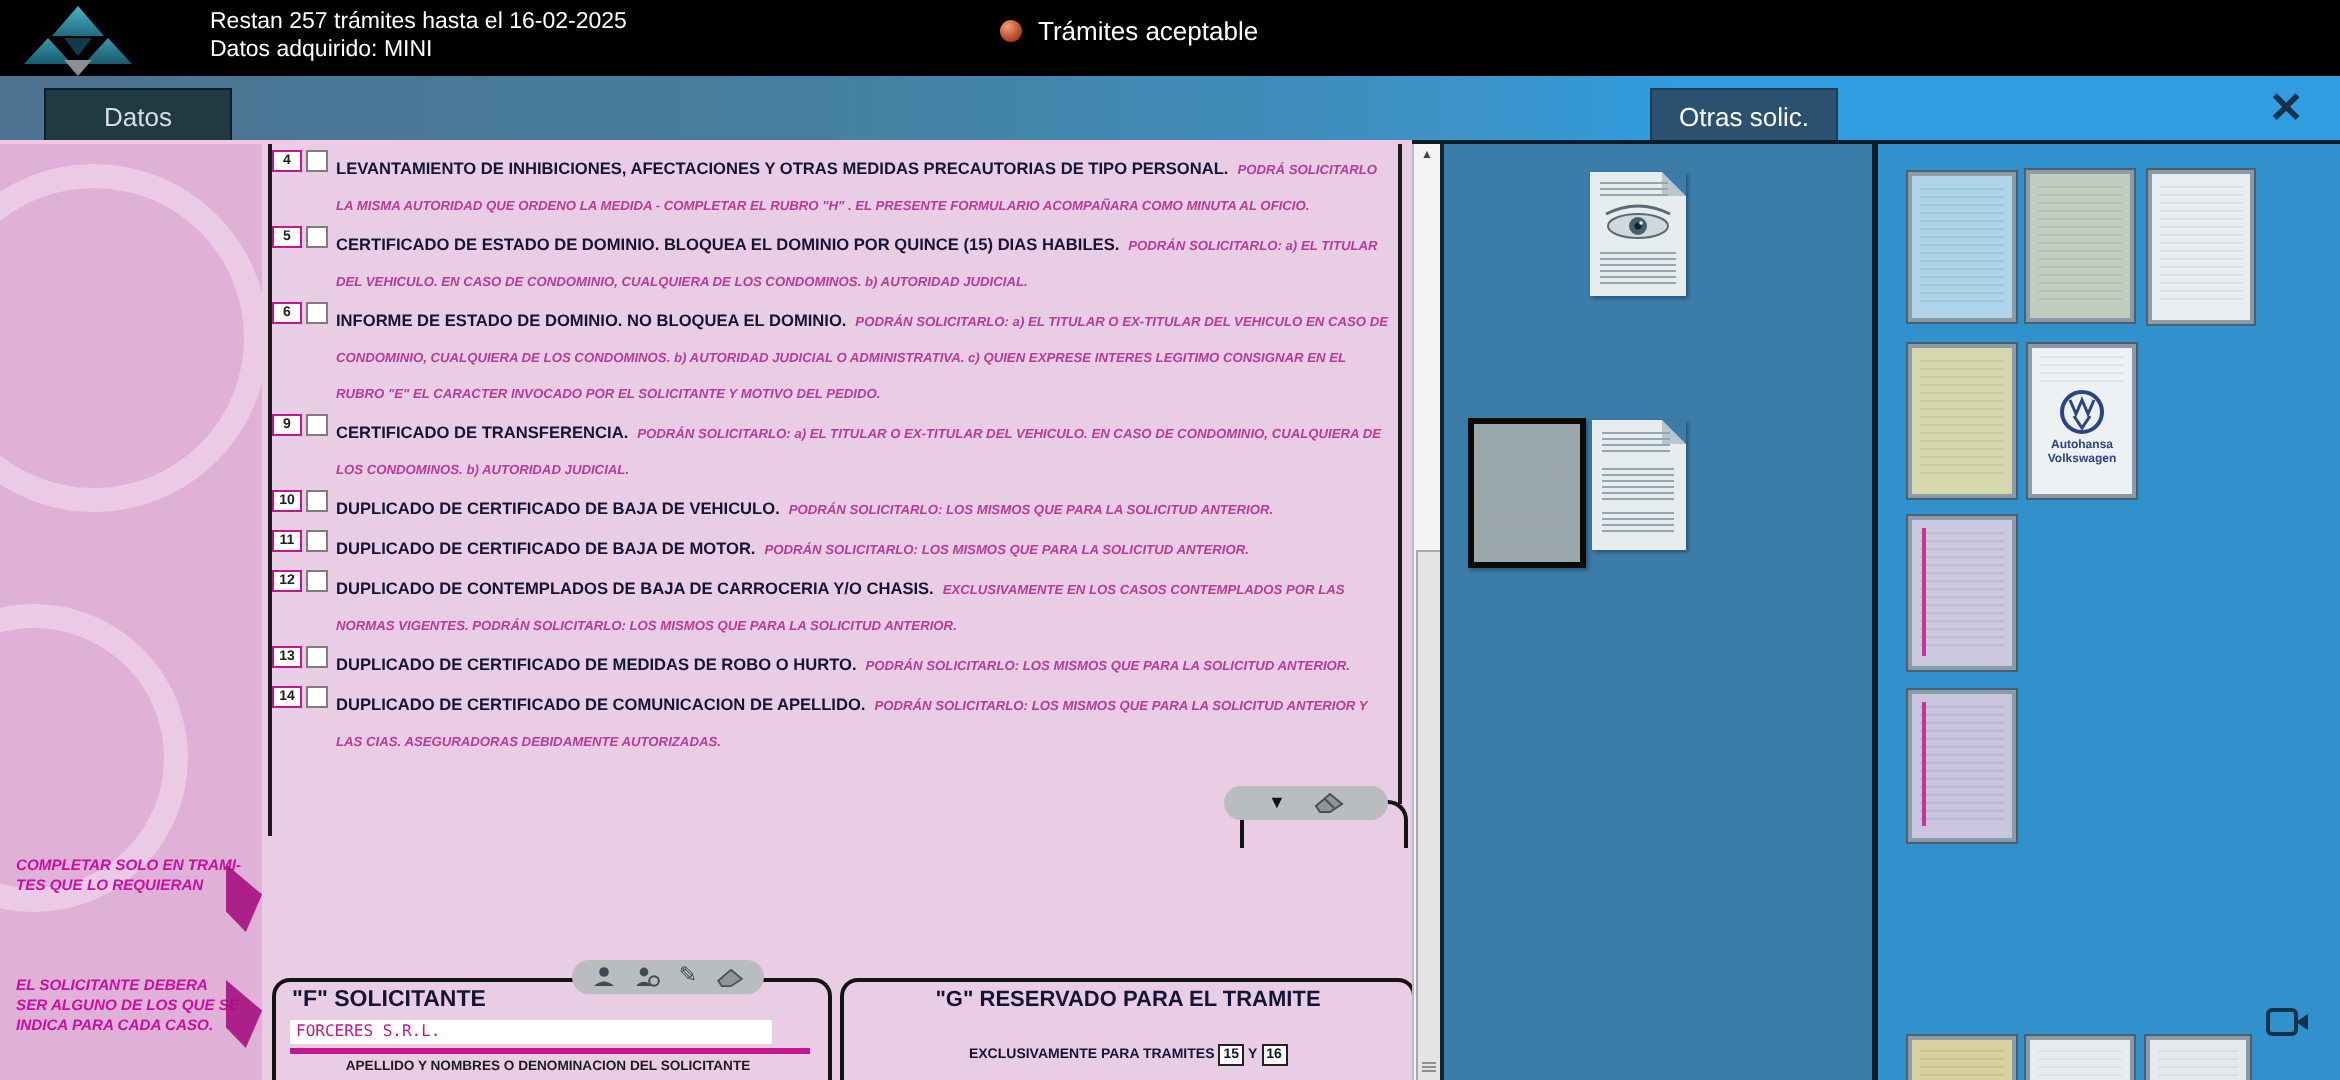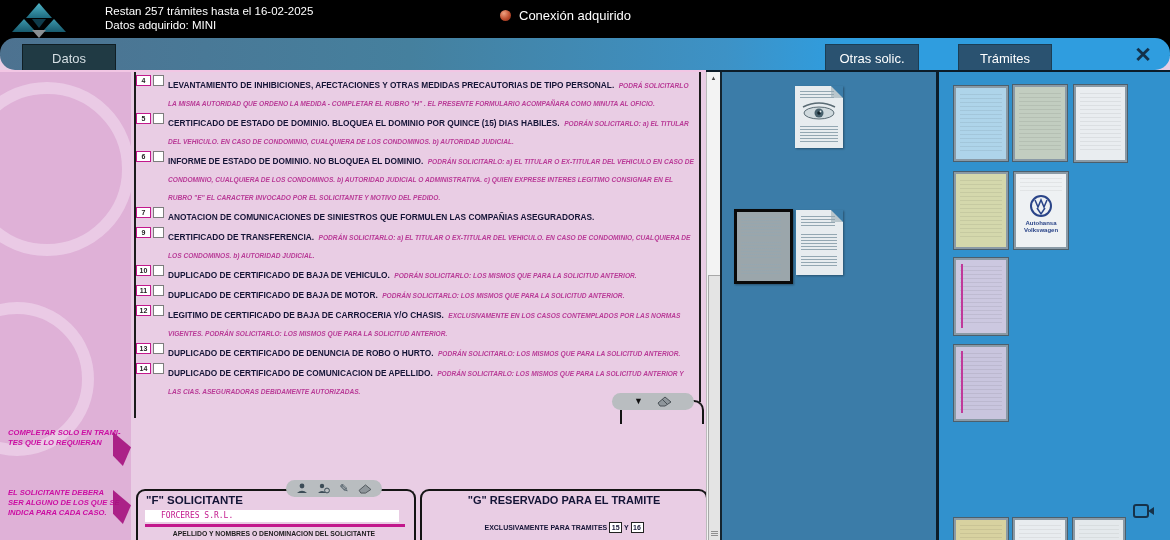--- a/index.html
+++ b/index.html
@@ -12,21 +12,21 @@
   .tri-top{left:16px;top:2px;width:26px;height:15px;background:linear-gradient(180deg,#4fb3c6,#1e6b80);clip-path:polygon(50% 0,100% 100%,0 100%);}
   .tri-left{left:2px;top:18px;width:24px;height:13px;background:linear-gradient(180deg,#3c98ad,#175a6d);clip-path:polygon(50% 0,100% 100%,0 100%);}
   .tri-right{left:32px;top:18px;width:24px;height:13px;background:linear-gradient(180deg,#3c98ad,#175a6d);clip-path:polygon(50% 0,100% 100%,0 100%);}
   .tri-mid{left:22px;top:18px;width:14px;height:9px;background:#0f3b4a;clip-path:polygon(0 0,100% 0,50% 100%);}
   .tri-gray{left:22px;top:29px;width:14px;height:8px;background:#8a8f93;clip-path:polygon(0 0,100% 0,50% 100%);}
   #plan-info{position:absolute;left:105px;top:4px;color:#fff;font-size:11.5px;line-height:14px;}
   #connection{position:absolute;left:500px;top:8px;color:#fff;font-size:13px;display:flex;align-items:center;gap:8px;}
   #conn-dot{width:11px;height:11px;border-radius:50%;background:radial-gradient(circle at 35% 30%,#f0a080,#c05030 55%,#7e2413);}
   
   #tabbar{position:absolute;left:0;top:38px;width:1170px;height:32px;
-    background:linear-gradient(90deg,#4d7290 0%,#45809e 35%,#3d92c6 62%,#2f9ddf 72%,#2f9ddf 100%);border-radius:15px;}
+    background:linear-gradient(90deg,#4d7290 0%,#45809e 35%,#3d92c6 62%,#2f9ddf 72%,#2f9ddf 100%);}
   .tab{position:absolute;top:6px;height:26px;display:flex;align-items:center;justify-content:center;
     font-size:13px;cursor:default;}
   #tab-datos{left:22px;width:92px;background:#203a44;color:#d5dfe4;border:1px solid #101e24;border-bottom:none;}
   #tab-otras{left:825px;width:92px;background:#2a5270;color:#fff;border:1px solid #1b3e55;border-bottom:none;}
   #tab-tramites{left:958px;width:92px;background:#2a5270;color:#fff;border:1px solid #1b3e55;border-bottom:none;}
   #close-x{position:absolute;left:1128px;top:5px;width:30px;height:24px;color:#13314a;
     font-size:21px;font-weight:bold;text-align:center;line-height:24px;}
   
   #strip-pink{position:absolute;left:0;top:70px;width:706px;height:2px;background:#f2c6e4;}
   #strip-dark{position:absolute;left:706px;top:70px;width:464px;height:2px;background:#0c1c28;}
@@ -60,21 +60,21 @@
     font-family:"DejaVu Sans Mono",monospace;font-size:10px;letter-spacing:.4px;color:#111;
     padding:2px 0 0 3px;white-space:nowrap;overflow:hidden;}
   .caret{display:inline-block;width:1px;height:11px;background:#000;vertical-align:middle;}
   
   #f-pill{position:absolute;left:155px;top:408px;width:96px;height:17px;background:#b9bdc0;
     border-radius:9px;display:flex;align-items:center;justify-content:center;gap:9px;z-index:3;}
   #f-box{position:absolute;left:5px;top:417px;width:276px;height:60px;border:2px solid #141414;
     border-bottom:none;border-radius:9px 9px 0 0;z-index:2;}
   #f-label{position:absolute;left:8px;top:3px;font-size:11.5px;font-weight:bold;color:#141436;}
   #f-input{position:absolute;left:7px;top:19px;width:238px;height:12px;background:#fff;
-    font-family:"DejaVu Sans Mono",monospace;font-size:8px;color:#c2188c;line-height:12px;padding-left:16px;}
+    font-family:"DejaVu Sans Mono",monospace;font-size:8px;color:#c2188c;line-height:12px;padding-left:3px;}
   #f-underline{position:absolute;left:7px;top:33px;width:260px;height:3px;background:#c2188c;}
   #f-caption{position:absolute;left:0;top:39px;width:272px;text-align:center;font-size:6.8px;color:#1c1c1c;font-weight:bold;}
   
   #g-box{position:absolute;left:289px;top:417px;width:284px;height:60px;border:2px solid #141414;
     border-bottom:none;border-radius:9px 9px 0 0;z-index:2;}
   .g-title{width:100%;text-align:center;font-size:11px;font-weight:bold;color:#141436;line-height:13px;}
   #g-note{position:absolute;left:0;top:31px;width:100%;text-align:center;font-size:7px;font-weight:bold;color:#141436;}
   .g-num{display:inline-block;min-width:9px;background:#fff;border:1px solid #222;font-size:7px;
     font-weight:bold;text-align:center;padding:0 1px;line-height:9px;}
   
@@ -113,28 +113,27 @@
       <div class="tri tri-right"></div>
       <div class="tri tri-mid"></div>
       <div class="tri tri-gray"></div>
     </div>
     <div id="plan-info">
       <div>Restan 257 trámites hasta el 16-02-2025</div>
       <div>Datos adquirido: MINI</div>
     </div>
     <div id="connection">
       <span id="conn-dot"></span>
-      <span>Conexión adquirido</span>
+      <span>Trámites aceptable</span>
     </div>
   </div>
 
   <div id="tabbar">
     <div class="tab" id="tab-datos">Datos</div>
     <div class="tab" id="tab-otras">Otras solic.</div>
-    <div class="tab" id="tab-tramites">Trámites</div>
     <div id="close-x">✕</div>
   </div>
 
   <div id="strip-pink"></div>
   <div id="strip-dark"></div>
 
   <div id="left-strip">
     <div class="wm" style="left:-40px;top:10px;width:150px;height:150px;"></div>
     <div class="wm" style="left:-60px;top:230px;width:130px;height:130px;"></div>
     <div class="note" style="left:8px;top:356px;">COMPLETAR SOLO EN TRAMI-
@@ -163,25 +162,20 @@
           <span class="cb"></span>
           <span class="txt"><b class="t">CERTIFICADO DE ESTADO DE DOMINIO. BLOQUEA EL DOMINIO POR QUINCE (15) DIAS HABILES.</b> <i class="s">PODRÁN SOLICITARLO: a) EL TITULAR DEL VEHICULO. EN CASO DE CONDOMINIO, CUALQUIERA DE LOS CONDOMINOS. b) AUTORIDAD JUDICIAL.</i></span>
         </div>
 
         <div class="row">
           <span class="num">6</span>
           <span class="cb"></span>
           <span class="txt"><b class="t">INFORME DE ESTADO DE DOMINIO. NO BLOQUEA EL DOMINIO.</b> <i class="s">PODRÁN SOLICITARLO: a) EL TITULAR O EX-TITULAR DEL VEHICULO EN CASO DE CONDOMINIO, CUALQUIERA DE LOS CONDOMINOS. b) AUTORIDAD JUDICIAL O ADMINISTRATIVA. c) QUIEN EXPRESE INTERES LEGITIMO CONSIGNAR EN EL RUBRO "E" EL CARACTER INVOCADO POR EL SOLICITANTE Y MOTIVO DEL PEDIDO.</i></span>
         </div>
 
-        <div class="row">
-          <span class="num">7</span>
-          <span class="cb"></span>
-          <span class="txt"><b class="t">ANOTACION DE COMUNICACIONES DE SINIESTROS QUE FORMULEN LAS COMPAÑIAS ASEGURADORAS.</b> <i class="s"></i></span>
-        </div>
 
 
         <div class="row">
           <span class="num">9</span>
           <span class="cb"></span>
           <span class="txt"><b class="t">CERTIFICADO DE TRANSFERENCIA.</b> <i class="s">PODRÁN SOLICITARLO: a) EL TITULAR O EX-TITULAR DEL VEHICULO. EN CASO DE CONDOMINIO, CUALQUIERA DE LOS CONDOMINOS. b) AUTORIDAD JUDICIAL.</i></span>
         </div>
 
         <div class="row">
           <span class="num">10</span>
@@ -191,27 +185,27 @@
 
         <div class="row">
           <span class="num">11</span>
           <span class="cb"></span>
           <span class="txt"><b class="t">DUPLICADO DE CERTIFICADO DE BAJA DE MOTOR.</b> <i class="s">PODRÁN SOLICITARLO: LOS MISMOS QUE PARA LA SOLICITUD ANTERIOR.</i></span>
         </div>
 
         <div class="row">
           <span class="num">12</span>
           <span class="cb"></span>
-          <span class="txt"><b class="t">LEGITIMO DE CERTIFICADO DE BAJA DE CARROCERIA Y/O CHASIS.</b> <i class="s">EXCLUSIVAMENTE EN LOS CASOS CONTEMPLADOS POR LAS NORMAS VIGENTES. PODRÁN SOLICITARLO: LOS MISMOS QUE PARA LA SOLICITUD ANTERIOR.</i></span>
+          <span class="txt"><b class="t">DUPLICADO DE CONTEMPLADOS DE BAJA DE CARROCERIA Y/O CHASIS.</b> <i class="s">EXCLUSIVAMENTE EN LOS CASOS CONTEMPLADOS POR LAS NORMAS VIGENTES. PODRÁN SOLICITARLO: LOS MISMOS QUE PARA LA SOLICITUD ANTERIOR.</i></span>
         </div>
 
         <div class="row">
           <span class="num">13</span>
           <span class="cb"></span>
-          <span class="txt"><b class="t">DUPLICADO DE CERTIFICADO DE DENUNCIA DE ROBO O HURTO.</b> <i class="s">PODRÁN SOLICITARLO: LOS MISMOS QUE PARA LA SOLICITUD ANTERIOR.</i></span>
+          <span class="txt"><b class="t">DUPLICADO DE CERTIFICADO DE MEDIDAS DE ROBO O HURTO.</b> <i class="s">PODRÁN SOLICITARLO: LOS MISMOS QUE PARA LA SOLICITUD ANTERIOR.</i></span>
         </div>
 
         <div class="row">
           <span class="num">14</span>
           <span class="cb"></span>
           <span class="txt"><b class="t">DUPLICADO DE CERTIFICADO DE COMUNICACION DE APELLIDO.</b> <i class="s">PODRÁN SOLICITARLO: LOS MISMOS QUE PARA LA SOLICITUD ANTERIOR Y LAS CIAS. ASEGURADORAS DEBIDAMENTE AUTORIZADAS.</i></span>
         </div>
 
       </div>
 

